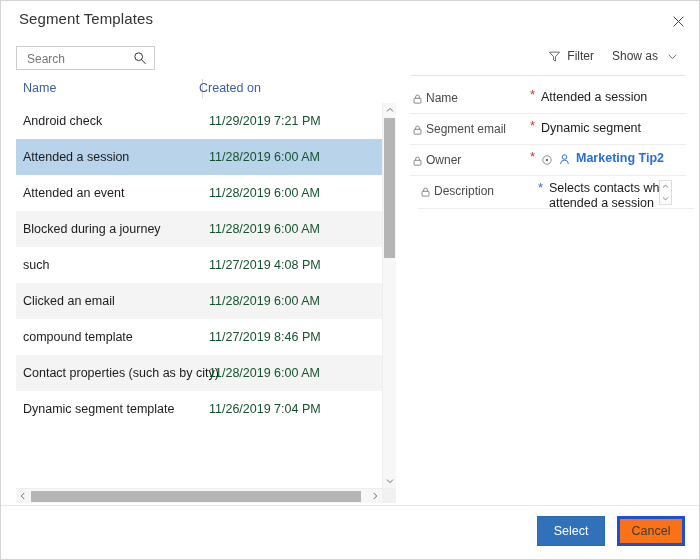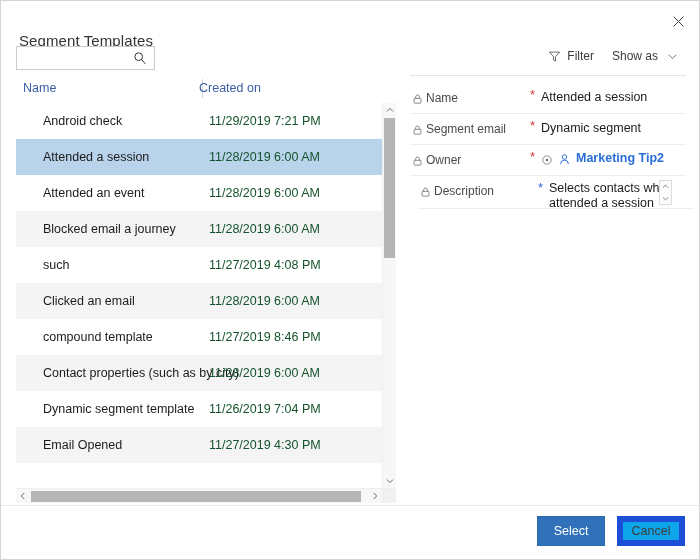--- a/index.html
+++ b/index.html
@@ -27,21 +27,20 @@
     left: 0; top: 0;
     width: 700px; height: 41px;
     background: #ffffff;
   }
   .dialog-title {
     position: absolute;
     left: 18px; top: 9px;
     font-size: 15px;
     color: #333333;
     letter-spacing: 0.1px;
-    margin-top: 22px;
   }
   .close-btn {
     position: absolute;
     right: 8px; top: 6px;
     width: 30px; height: 28px;
     display: flex;
     align-items: center;
     justify-content: center;
     cursor: pointer;
     color: #3b3b3b;
@@ -156,21 +155,20 @@
     background: #ffffff;
   }
   .row.alt { background: #f4f4f4; }
   .row.selected { background: #b8d3ea; }
   .row .cell-name {
     position: absolute;
     left: 7px;
     font-size: 12.5px;
     color: #1b1b1b;
     white-space: nowrap;
-    margin-left: 20px;
   }
   .row .cell-date {
     position: absolute;
     left: 193px;
     font-size: 12.5px;
     color: #14532d;
     white-space: nowrap;
   }
 
   
@@ -344,41 +342,42 @@
     text-align: center;
   }
   .btn-primary {
     right: 94px;
     background: #3071b9;
     border: 1px solid #2b6aae;
     color: #ffffff;
   }
   .btn-secondary {
     right: 14px;
-    background: #0ea5e9;
-    border: 6px solid #1d4ed8;
+    background: #f97316;
+    border: 3px solid #1d4ed8;
     color: #3b3b3b;
   }
 </style>
 </head>
 <body>
 
 <div id="dialog">
 
   <div class="titlebar">
     <div class="dialog-title">Segment Templates</div>
     <button class="close-btn">
       <svg viewBox="0 0 16 16" width="13" height="13" aria-hidden="true">
         <path d="M2 2 L14 14 M14 2 L2 14" stroke="currentColor" stroke-width="1.2" fill="none"></path>
       </svg>
     </button>
   </div>
 
   <div class="toolbar">
     <div class="search-box">
+      <input class="search-input" type="text" placeholder="Search" style="">
       <span class="search-icon">
         <svg viewBox="0 0 16 16" width="14" height="14" aria-hidden="true">
           <circle cx="6.5" cy="6.5" r="4.4" fill="none" stroke="currentColor" stroke-width="1.1"></circle>
           <path d="M9.9 9.9 L14 14.4" stroke="currentColor" stroke-width="1.1" fill="none" stroke-linecap="round"></path>
         </svg>
       </span>
     </div>
 
     <div class="toolbar-right">
       <div class="tb-item">
@@ -414,21 +413,21 @@
         </div>
         <div class="row alt selected">
           <div class="cell-name">Attended a session</div>
           <div class="cell-date">11/28/2019 6:00 AM</div>
         </div>
         <div class="row">
           <div class="cell-name">Attended an event</div>
           <div class="cell-date">11/28/2019 6:00 AM</div>
         </div>
         <div class="row alt">
-          <div class="cell-name">Blocked email a journey</div>
+          <div class="cell-name">Blocked during a journey</div>
           <div class="cell-date">11/28/2019 6:00 AM</div>
         </div>
         <div class="row">
           <div class="cell-name">such</div>
           <div class="cell-date">11/27/2019 4:08 PM</div>
         </div>
         <div class="row alt">
           <div class="cell-name">Clicked an email</div>
           <div class="cell-date">11/28/2019 6:00 AM</div>
         </div>
@@ -436,24 +435,20 @@
           <div class="cell-name">compound template</div>
           <div class="cell-date">11/27/2019 8:46 PM</div>
         </div>
         <div class="row alt">
           <div class="cell-name">Contact properties (such as by city)</div>
           <div class="cell-date">11/28/2019 6:00 AM</div>
         </div>
         <div class="row">
           <div class="cell-name">Dynamic segment template</div>
           <div class="cell-date">11/26/2019 7:04 PM</div>
-        </div>
-        <div class="row alt">
-          <div class="cell-name">Email Opened</div>
-          <div class="cell-date">11/27/2019 4:30 PM</div>
         </div>
       </div>
 
     <div class="vscroll">
       <div class="arrow up">
         <svg viewBox="0 0 10 10" width="8" height="8" aria-hidden="true">
           <path d="M1.2 6.8 L5 3 L8.8 6.8" fill="none" stroke="currentColor" stroke-width="1.1"></path>
         </svg>
       </div>
       <div class="thumb"></div>

